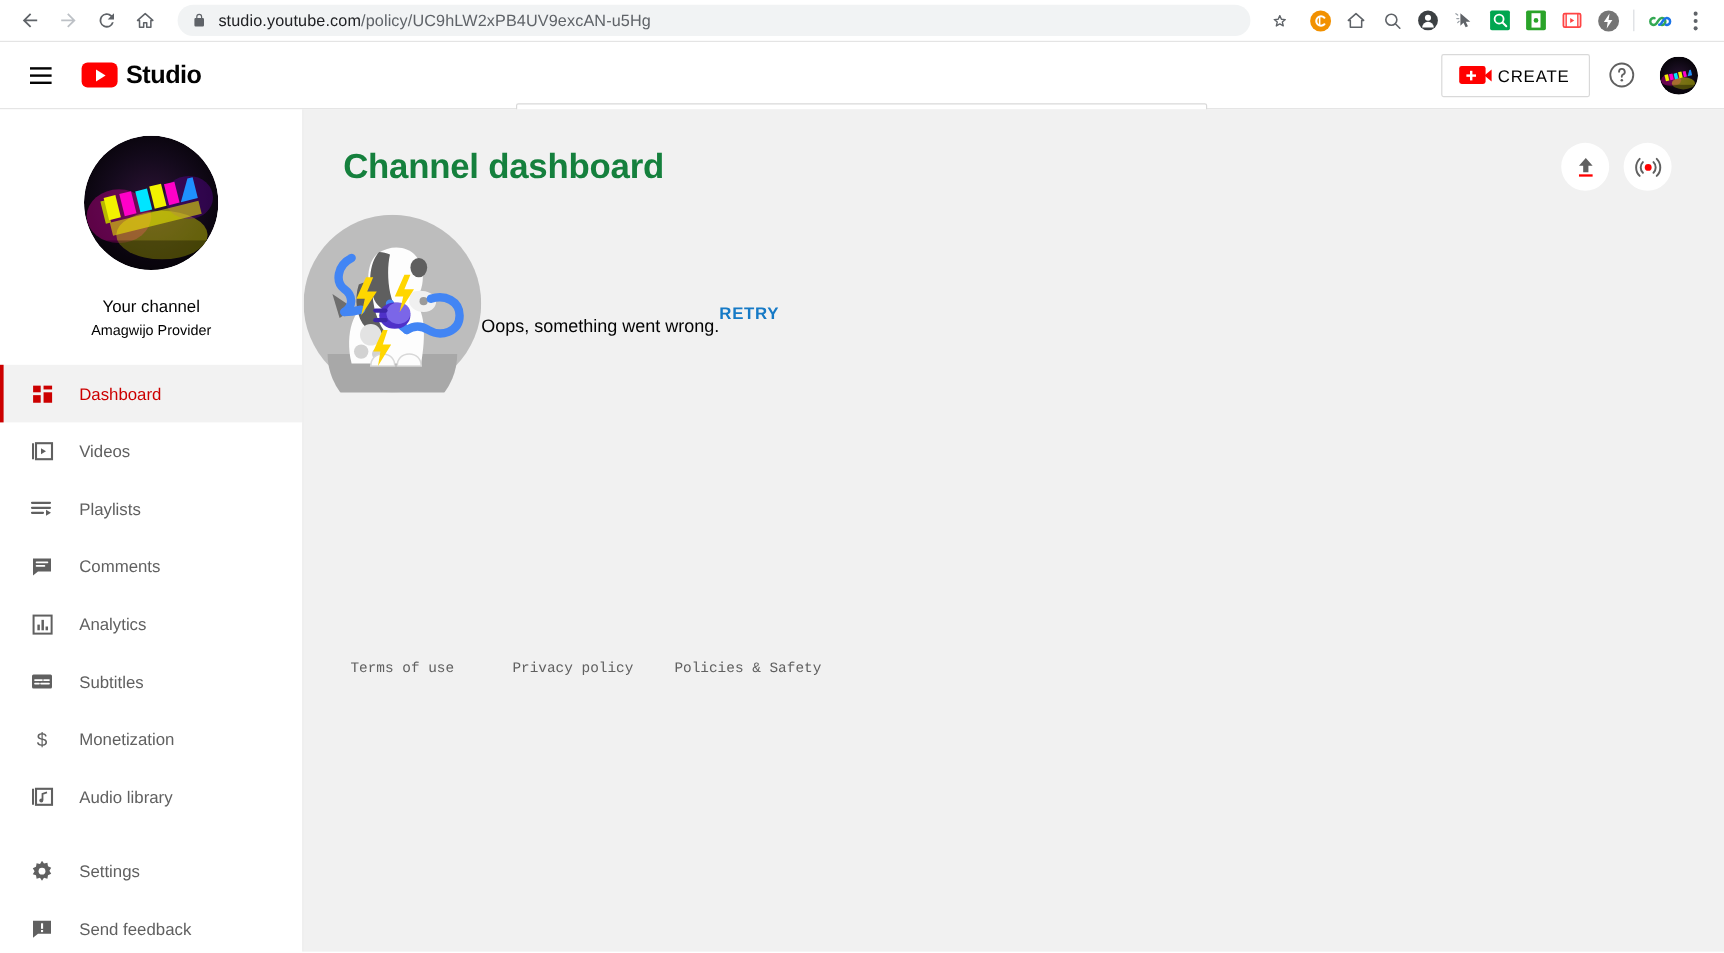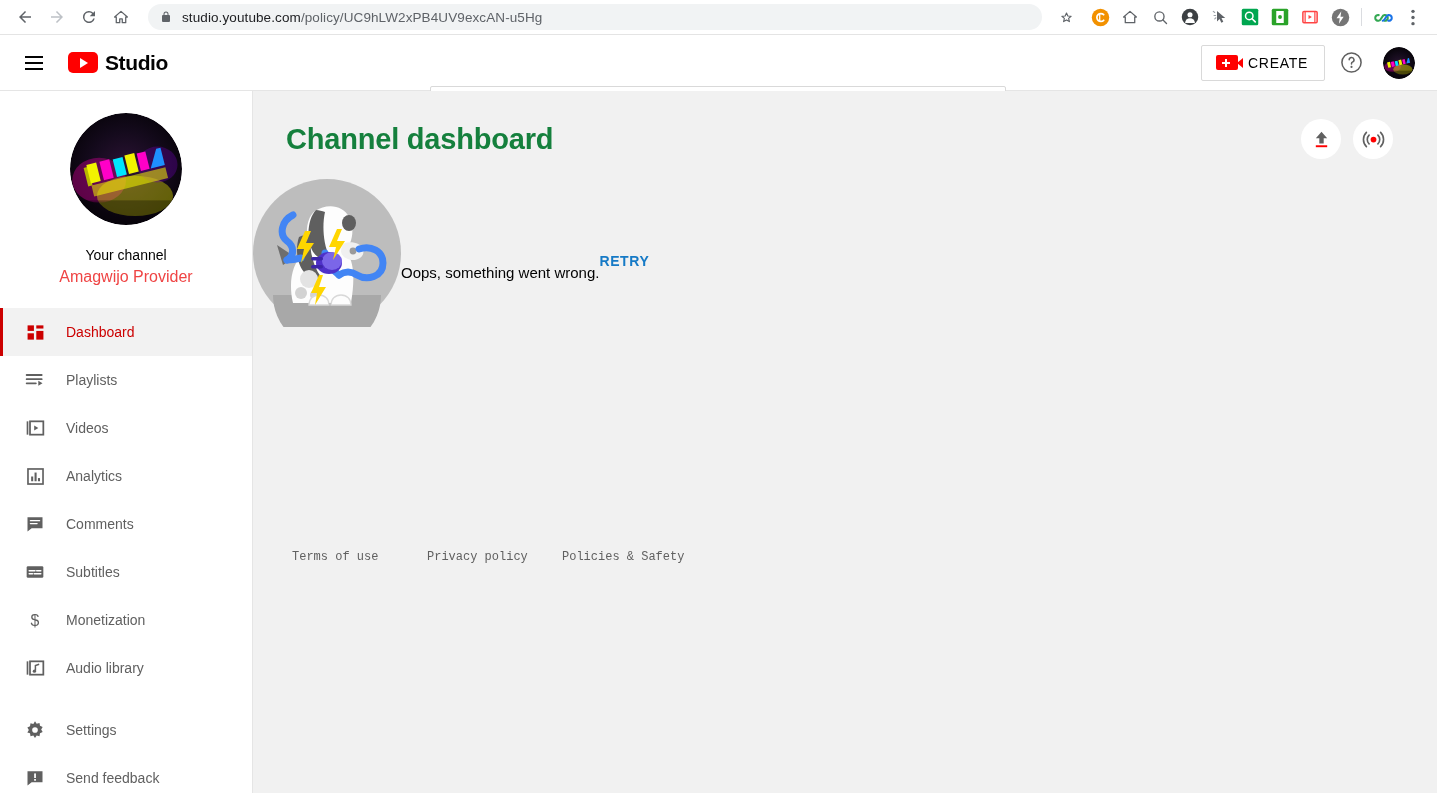--- a/index.html
+++ b/index.html
@@ -137,21 +137,21 @@
     padding: 22px 0 18px; display: flex;
     flex-direction: column; align-items: center;
   }
   .channel-avatar {
     width: 112px; height: 112px; border-radius: 50%;
     overflow: hidden; flex: none;
   }
   .channel-name {
     margin-top: 22px; font-size: 14px; font-weight: 500; color: #030303;
   }
-  .channel-sub { margin-top: 5px; font-size: 16px; color: #ef4444; }
+  .channel-sub { margin-top: 5px; font-size: 12px; color: #000000; }
 
   .nav-list { padding-top: 4px; }
   .nav-item {
     height: 48px; display: flex; align-items: center;
     gap: 20px; padding-left: 24px; position: relative; cursor: pointer;
   }
   .nav-item.active { background: #f2f2f2; }
   .nav-item.active::before {
     content: ""; position: absolute; left: 0; top: 0;
     width: 3px; height: 100%; background: #c00;
@@ -443,58 +443,58 @@
               <rect x="13" y="10" width="9" height="11" fill="#c00"></rect>
               <rect x="2" y="13" width="8" height="8" fill="#c00"></rect>
             </svg>
         </span>
         <span class="nav-label">Dashboard</span>
       </div>
 
       <div class="nav-item">
         <span class="nav-ico">
           <svg width="20" height="20" viewBox="0 0 24 24">
-              <path d="M2 6h18M2 11h18M2 16h11" stroke="#606060" stroke-width="2.2" stroke-linecap="round"></path>
-              <path d="M16 13v6l5-3z" fill="#606060"></path>
-            </svg>
-        </span>
-        <span class="nav-label">Playlists</span>
-      </div>
-
-      <div class="nav-item">
-        <span class="nav-ico">
-          <svg width="20" height="20" viewBox="0 0 24 24">
               <path d="M2 4h2v16H2z" fill="#606060"></path>
               <rect x="6" y="4" width="16" height="16" fill="none" stroke="#606060" stroke-width="2.1"></rect>
               <path d="M11 9v6l5-3z" fill="#606060"></path>
             </svg>
         </span>
         <span class="nav-label">Videos</span>
+      </div>
+
+      <div class="nav-item">
+        <span class="nav-ico">
+          <svg width="20" height="20" viewBox="0 0 24 24">
+              <path d="M2 6h18M2 11h18M2 16h11" stroke="#606060" stroke-width="2.2" stroke-linecap="round"></path>
+              <path d="M16 13v6l5-3z" fill="#606060"></path>
+            </svg>
+        </span>
+        <span class="nav-label">Playlists</span>
+      </div>
+
+      <div class="nav-item">
+        <span class="nav-ico">
+          <svg width="20" height="20" viewBox="0 0 24 24">
+              <path d="M3 4h18v13H8l-5 4z" fill="#606060"></path>
+              <path d="M6.5 8h11M6.5 11.5h8" stroke="#fff" stroke-width="1.6" stroke-linecap="round"></path>
+            </svg>
+        </span>
+        <span class="nav-label">Comments</span>
       </div>
 
       <div class="nav-item">
         <span class="nav-ico">
           <svg width="19" height="19" viewBox="0 0 24 24">
               <rect x="2.5" y="2.5" width="19" height="19" fill="none" stroke="#606060" stroke-width="2.1"></rect>
               <rect x="6.5" y="12" width="2.6" height="6" fill="#606060"></rect>
               <rect x="10.8" y="7" width="2.6" height="11" fill="#606060"></rect>
               <rect x="15.1" y="14" width="2.6" height="4" fill="#606060"></rect>
             </svg>
         </span>
         <span class="nav-label">Analytics</span>
-      </div>
-
-      <div class="nav-item">
-        <span class="nav-ico">
-          <svg width="20" height="20" viewBox="0 0 24 24">
-              <path d="M3 4h18v13H8l-5 4z" fill="#606060"></path>
-              <path d="M6.5 8h11M6.5 11.5h8" stroke="#fff" stroke-width="1.6" stroke-linecap="round"></path>
-            </svg>
-        </span>
-        <span class="nav-label">Comments</span>
       </div>
 
       <div class="nav-item">
         <span class="nav-ico">
           <svg width="20" height="20" viewBox="0 0 24 24">
               <rect x="2" y="5" width="20" height="14" rx="1.5" fill="#606060"></rect>
               <path d="M5 10.5h7M14 10.5h5M5 14h4M11 14h8" stroke="#fff" stroke-width="1.7" stroke-linecap="round"></path>
             </svg>
         </span>
         <span class="nav-label">Subtitles</span>

